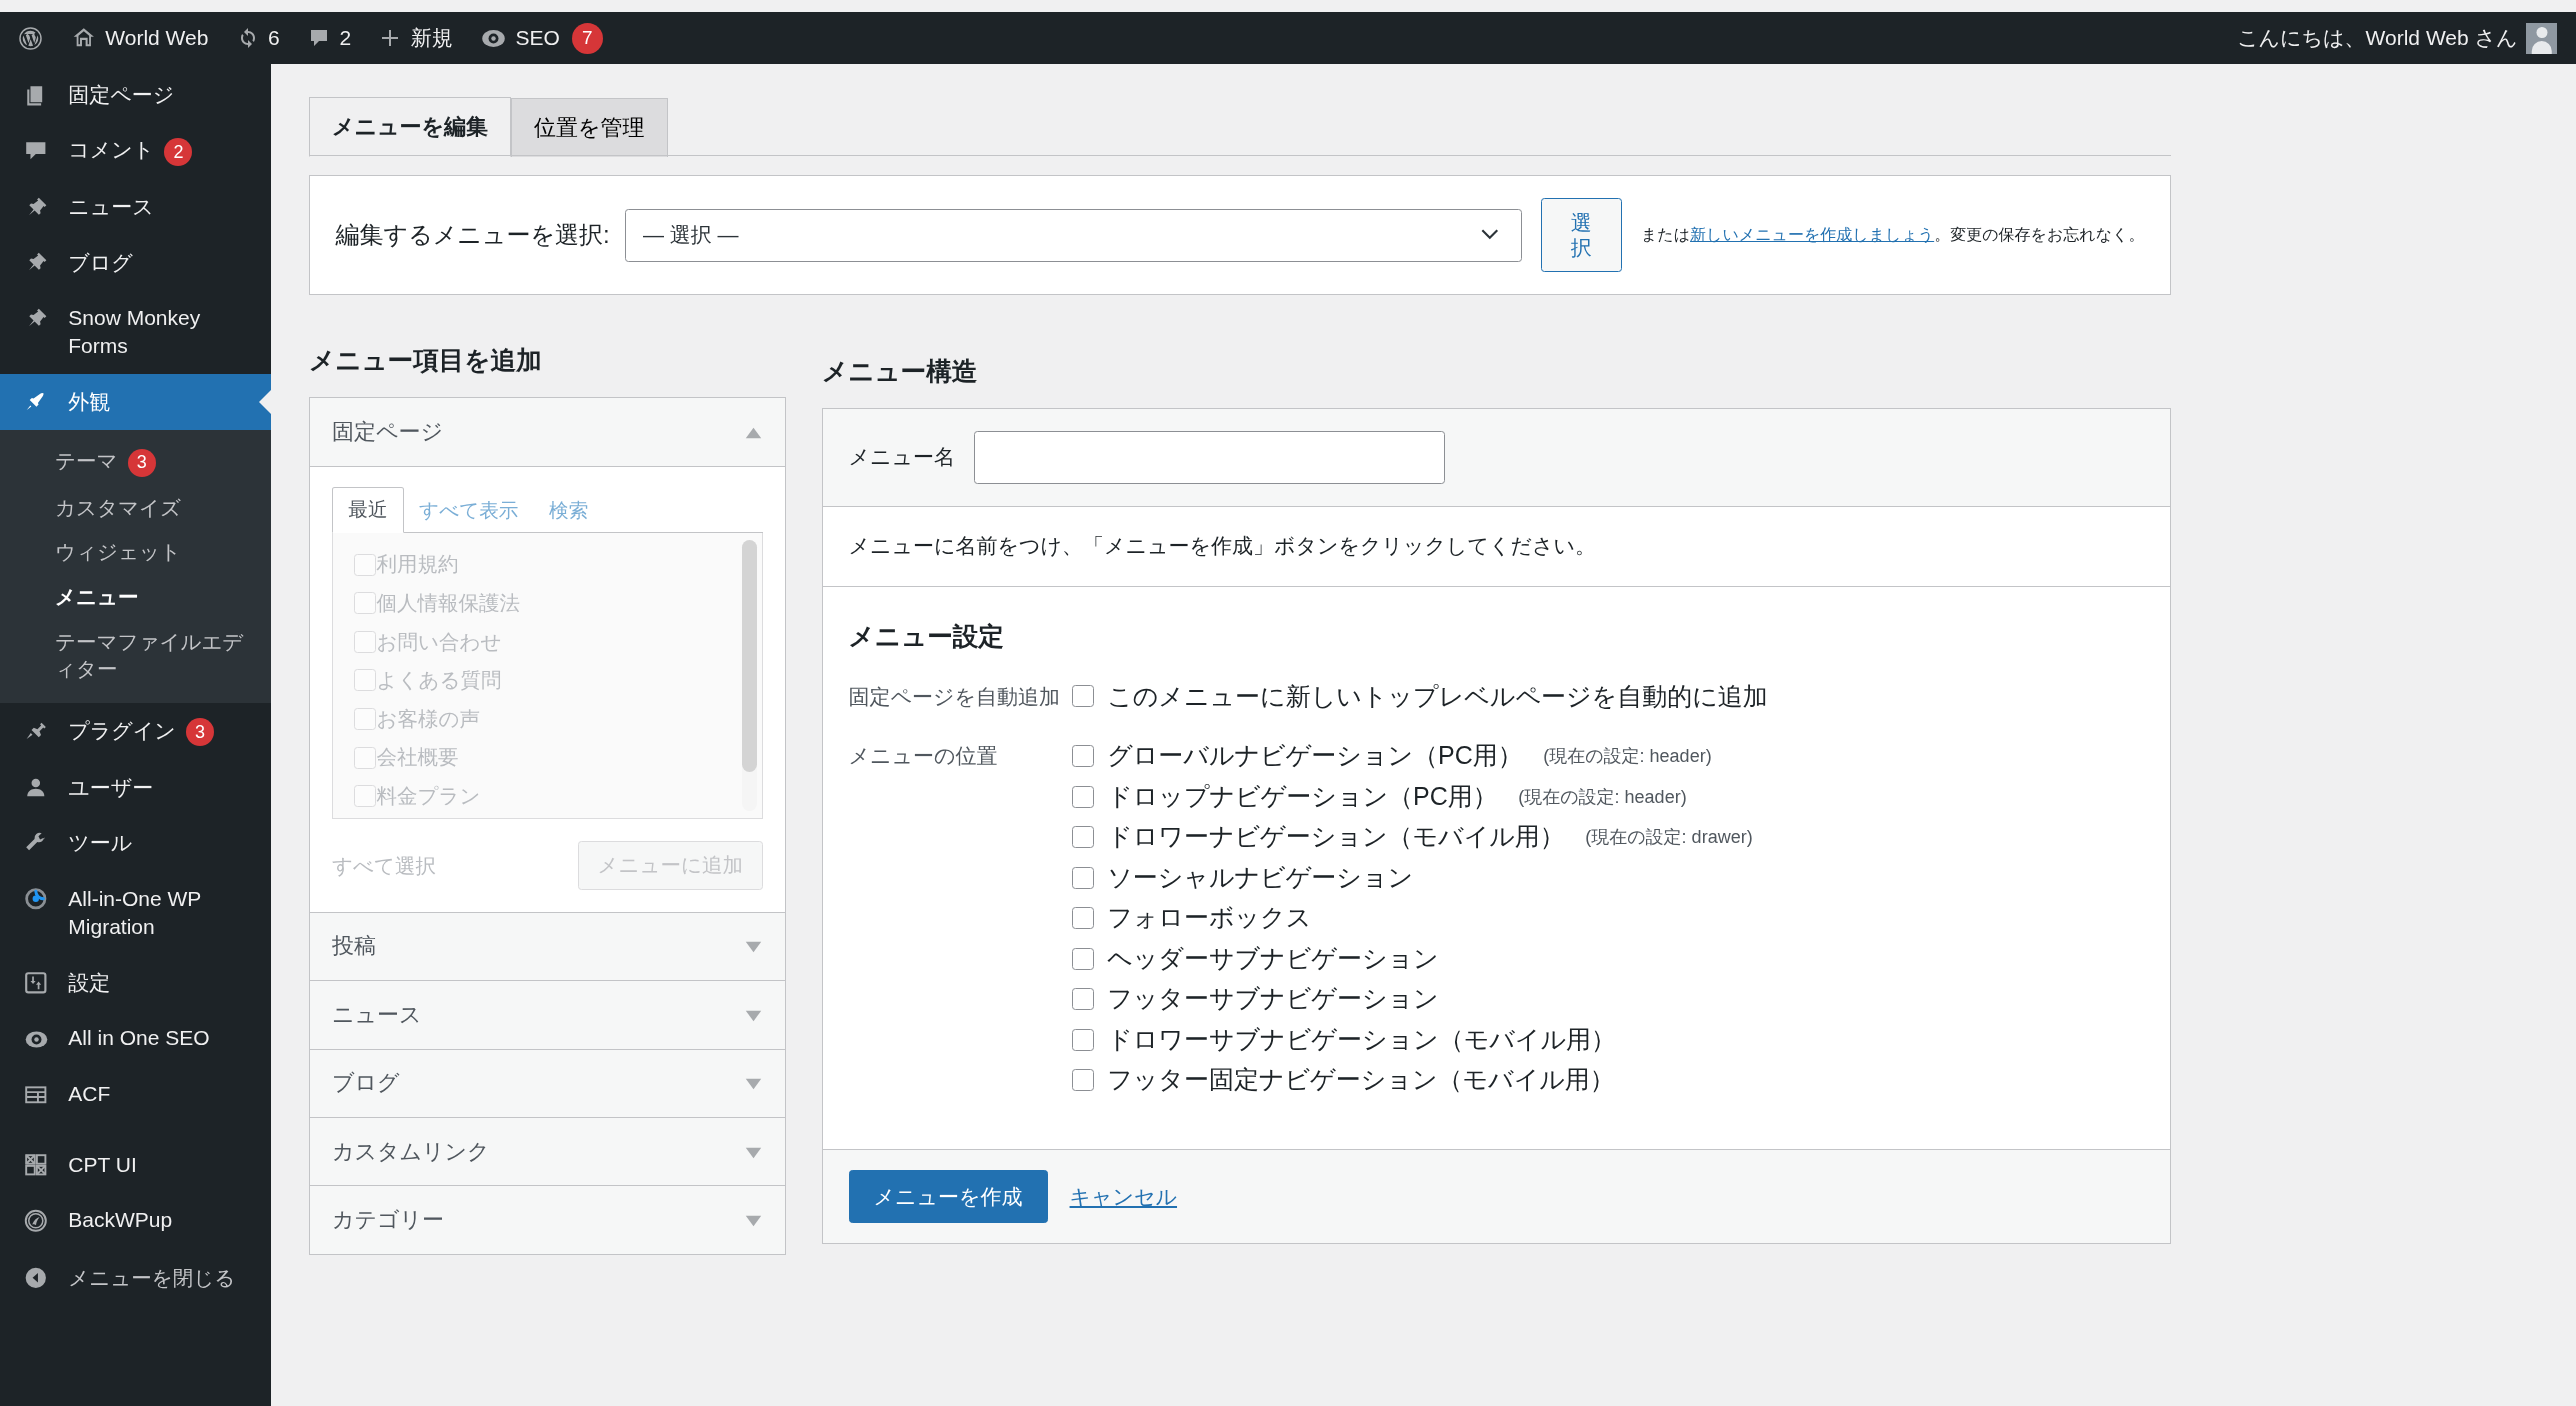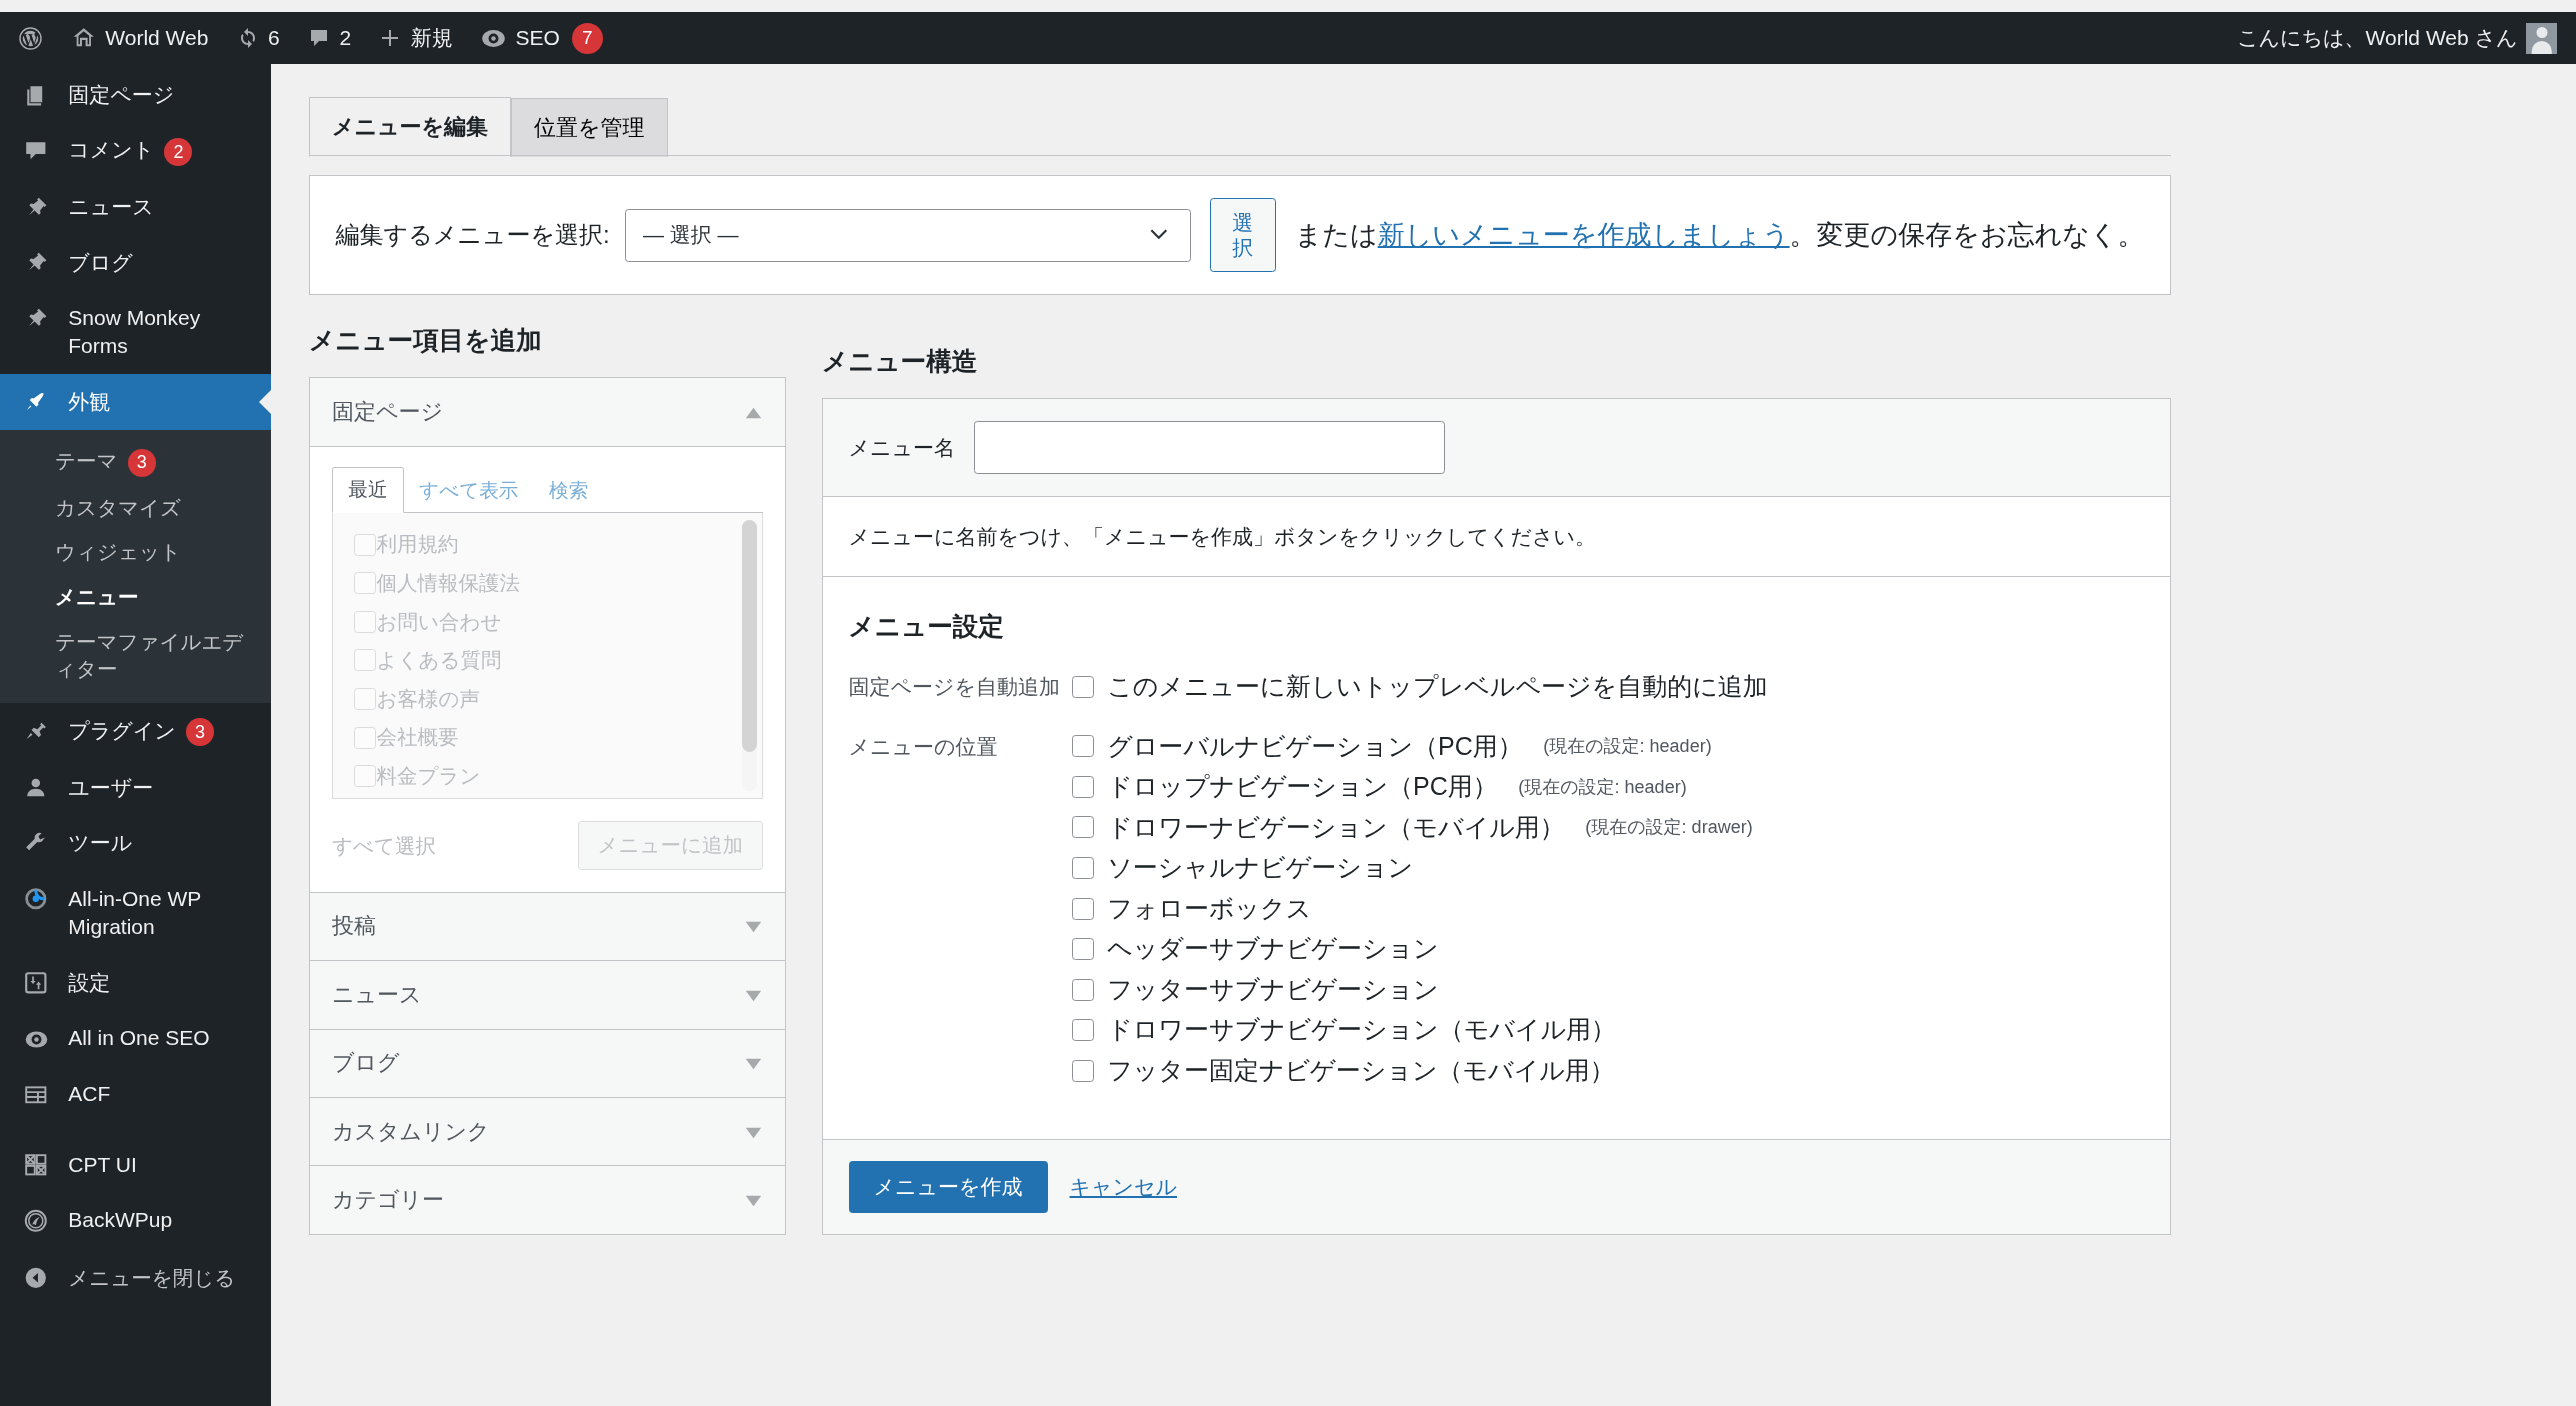--- a/index.html
+++ b/index.html
@@ -127,25 +127,25 @@
   }
   .sel-chev {
     position: absolute; right: 19px; top: 50%; transform: translateY(-50%);
     pointer-events: none;
   }
   .btn-secondary {
     margin-left: 19px; background: #f6f7f7; border: 0.9px solid #2271b1;
     color: #2271b1; border-radius: 3.4px; font-size: 21px;
     padding: 11px 19px; cursor: pointer; line-height: 1.2;
   }
-  .sb-text { font-size: 27px; color: #1d2327; margin-left: 19px; white-space: nowrap; }
+  .sb-text { font-size: 16px; color: #1d2327; margin-left: 19px; white-space: nowrap; }
   .sb-text a { color: #2271b1; text-decoration: underline; }
 
   
-  .cols { display: flex; padding: 0 38px; margin-top: 28px; align-items: flex-end; }
+  .cols { display: flex; padding: 0 38px; margin-top: 48px; align-items: center; }
   .col-left { width: 477px; flex: 0 0 477px; }
   .col-right { flex: 1; margin-left: 36px; }
   .col-head { font-size: 25.6px; font-weight: bold; color: #1d2327; margin-bottom: 19px; }
 
   .accordion { border: 0.9px solid #c3c4c7; background: #fff; }
   .acc-sec { border-bottom: 0.9px solid #c3c4c7; }
   .acc-sec:last-child { border-bottom: none; }
   .acc-head {
     background: #f6f7f7; display: flex; align-items: center; justify-content: space-between;
     padding: 20.5px 22px; font-size: 22px; color: #50575e; cursor: pointer; line-height: 1.2;

